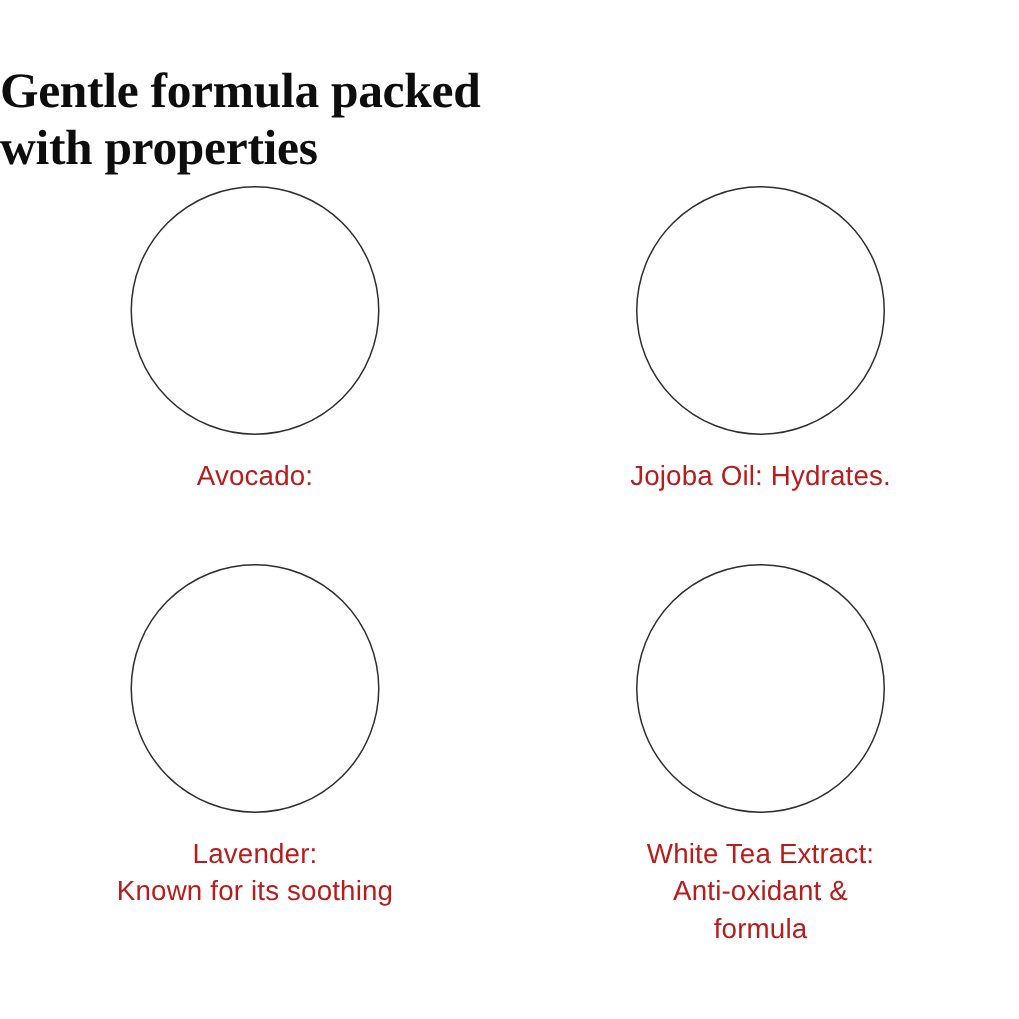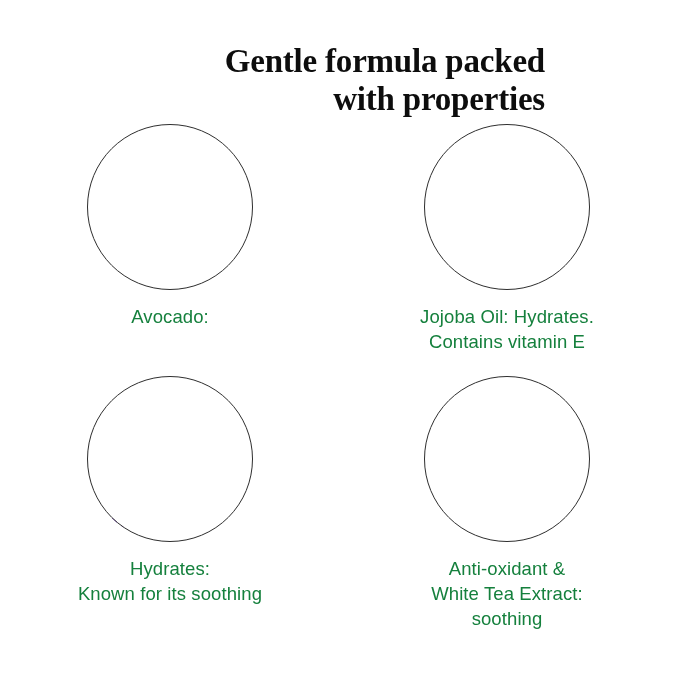--- a/index.html
+++ b/index.html
@@ -21,21 +21,21 @@
     height: 679px;
     background: #ffffff;
   }
 
   
   .title {
     position: absolute;
     left: 0;
     top: 42px;
     width: 545px;
-    text-align: right;
+    text-align: left;
     font-family: "Liberation Serif", "DejaVu Serif", serif;
     font-weight: bold;
     font-size: 33px;
     line-height: 38px;
     letter-spacing: -0.2px;
     color: #0d0d0d;
   }
   .title-line { display: block; }
 
   
@@ -70,21 +70,21 @@
   }
   .art svg { display: block; width: 166px; height: 166px; }
 
   .caption {
     margin-top: 14px;
     text-align: center;
     font-family: "Liberation Sans", sans-serif;
     font-weight: 300;
     font-size: 18.5px;
     line-height: 25px;
-    color: #15803d;
+    color: #b91c1c;
     letter-spacing: 0.1px;
   }
   .caption .ln { display: block; white-space: nowrap; }
 </style>
 </head>
 <body>
 
 <div id="page">
 
   <div class="title">
@@ -190,21 +190,20 @@
             <ellipse cx="136" cy="118" rx="10.5" ry="8.5" transform="rotate(34 136 118)" fill="url(#seedG)"></ellipse>
             <ellipse cx="109" cy="96" rx="4" ry="2.4" transform="rotate(-22 109 96)" fill="#8a5236" opacity="0.6"></ellipse>
             <ellipse cx="130" cy="100" rx="3.6" ry="2.2" transform="rotate(18 130 100)" fill="#8a5236" opacity="0.55"></ellipse>
           </g>
         </svg>
       </div>
       <div class="circle-ring"></div>
     </div>
     <div class="caption">
       <span class="ln">Jojoba Oil: Hydrates.</span>
-      <span class="ln">Contains vitamin E</span>
     </div>
   </div>
 
   <div class="cell cell-bl">
     <div class="circle-wrap">
       <div class="art">
         <svg viewBox="0 0 166 166" xmlns="http://www.w3.org/2000/svg">
           <defs>
             <linearGradient id="stemG" x1="0" y1="0" x2="1" y2="0">
               <stop offset="0%" stop-color="#5ba22c"></stop>
@@ -276,21 +275,21 @@
                 <circle cx="62" cy="92" r="1.9"></circle>
             </g>
           </g>
 
           <ellipse cx="76" cy="92" rx="7" ry="12" transform="rotate(-24 76 92)" fill="#6f3fae" opacity="0.5"></ellipse>
         </svg>
       </div>
       <div class="circle-ring"></div>
     </div>
     <div class="caption">
-      <span class="ln">Hydrates:</span>
+      <span class="ln">Lavender:</span>
       <span class="ln">Known for its soothing</span>
     </div>
   </div>
 
   <div class="cell cell-br">
     <div class="circle-wrap">
       <div class="art">
         <svg viewBox="0 0 166 166" xmlns="http://www.w3.org/2000/svg">
           <defs>
             <radialGradient id="pileG" cx="45%" cy="35%" r="72%">
@@ -341,19 +340,19 @@
             <path d="M42 110 C50 106 58 112 66 108"></path>
             <path d="M92 116 C100 110 108 116 116 112"></path>
             <path d="M58 130 C66 126 74 132 82 128"></path>
             <path d="M68 100 C76 96 82 102 90 98"></path>
           </g>
         </svg>
       </div>
       <div class="circle-ring"></div>
     </div>
     <div class="caption">
+      <span class="ln">White Tea Extract:</span>
       <span class="ln">Anti-oxidant &amp;</span>
-      <span class="ln">White Tea Extract:</span>
-      <span class="ln">soothing</span>
+      <span class="ln">formula</span>
     </div>
   </div>
 
 </div>
 
 </body></html>

